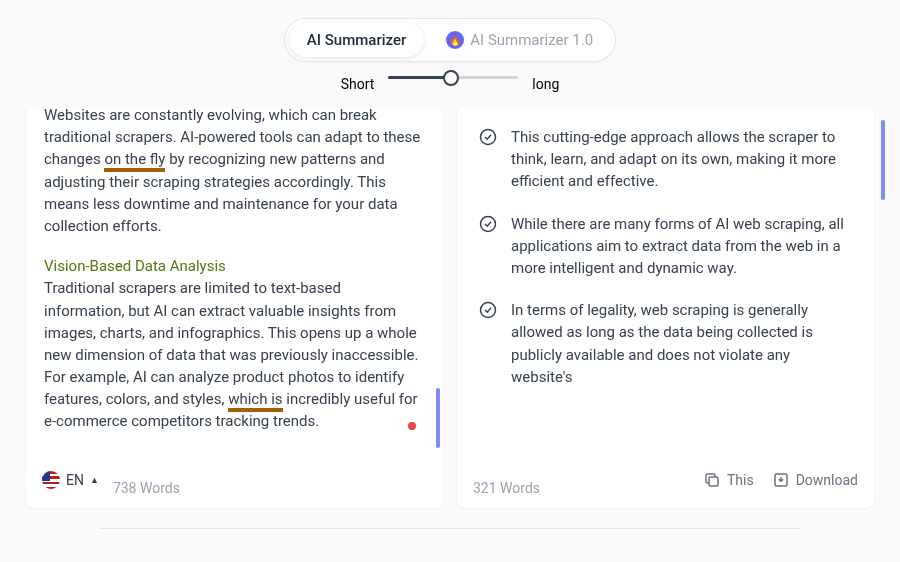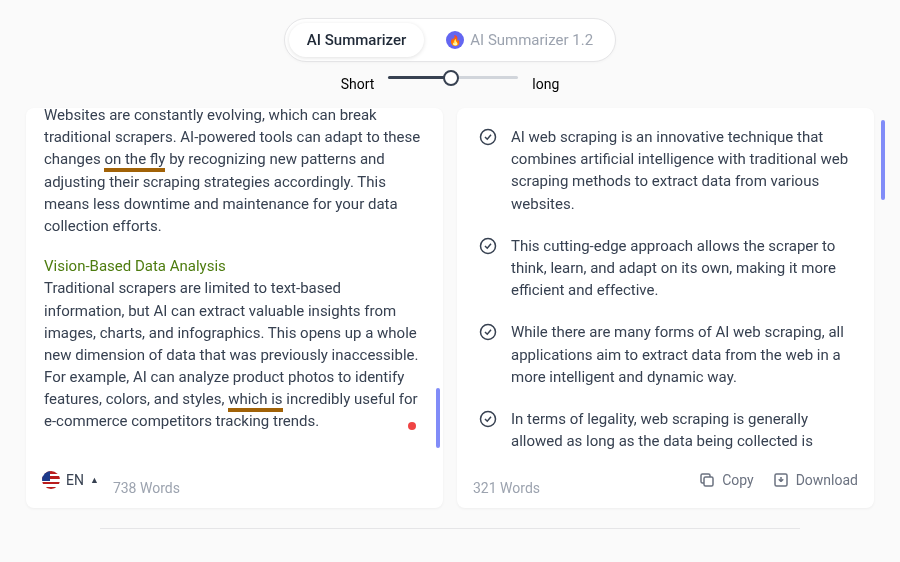--- a/index.html
+++ b/index.html
@@ -239,21 +239,21 @@
 </head>
 <body>
 
 <div class="top-controls">
   <div class="tab-pill">
     <div class="tab active">
       <span>AI Summarizer</span>
     </div>
     <div class="tab">
       <span class="fire-badge">🔥</span>
-      <span>AI Summarizer 1.2</span>
+      <span>AI Summarizer 1.0</span>
     </div>
   </div>
   <div class="slider-row">
     <span>Short</span>
     <div class="slider-track">
       <div class="slider-fill"></div>
       <div class="slider-thumb"></div>
     </div>
     <span>long</span>
   </div>
@@ -289,29 +289,20 @@
     <div class="scroll-indicator scroll-right"></div>
     <div class="panel-content">
       <div class="summary-list">
         <div class="summary-item">
           <span class="check-icon">
             <svg viewBox="0 0 24 24" fill="none" stroke="#374151" stroke-width="2">
                 <circle cx="12" cy="12" r="10"></circle>
                 <path d="M8 12l3 3 5-6"></path>
               </svg>
           </span>
-          <span class="summary-text">AI web scraping is an innovative technique that combines artificial intelligence with traditional web scraping methods to extract data from various websites.</span>
-        </div>
-        <div class="summary-item">
-          <span class="check-icon">
-            <svg viewBox="0 0 24 24" fill="none" stroke="#374151" stroke-width="2">
-                <circle cx="12" cy="12" r="10"></circle>
-                <path d="M8 12l3 3 5-6"></path>
-              </svg>
-          </span>
           <span class="summary-text">This cutting-edge approach allows the scraper to think, learn, and adapt on its own, making it more efficient and effective.</span>
         </div>
         <div class="summary-item">
           <span class="check-icon">
             <svg viewBox="0 0 24 24" fill="none" stroke="#374151" stroke-width="2">
                 <circle cx="12" cy="12" r="10"></circle>
                 <path d="M8 12l3 3 5-6"></path>
               </svg>
           </span>
           <span class="summary-text">While there are many forms of AI web scraping, all applications aim to extract data from the web in a more intelligent and dynamic way.</span>
@@ -330,21 +321,21 @@
     <div class="panel-footer">
       <span class="word-count">321 Words</span>
       <div class="footer-right">
         <div class="action-btn">
           <span class="action-icon">
             <svg viewBox="0 0 24 24" fill="none" stroke="#6b7280" stroke-width="2">
                 <rect x="8" y="8" width="12" height="12" rx="2"></rect>
                 <path d="M16 8V6a2 2 0 0 0-2-2H6a2 2 0 0 0-2 2v8a2 2 0 0 0 2 2h2"></path>
               </svg>
           </span>
-          <span>Copy</span>
+          <span>This</span>
         </div>
         <div class="action-btn">
           <span class="action-icon">
             <svg viewBox="0 0 24 24" fill="none" stroke="#6b7280" stroke-width="2">
                 <rect x="4" y="4" width="16" height="16" rx="2"></rect>
                 <path d="M12 8v6m0 0l-3-3m3 3l3-3"></path>
               </svg>
           </span>
           <span>Download</span>
         </div>

